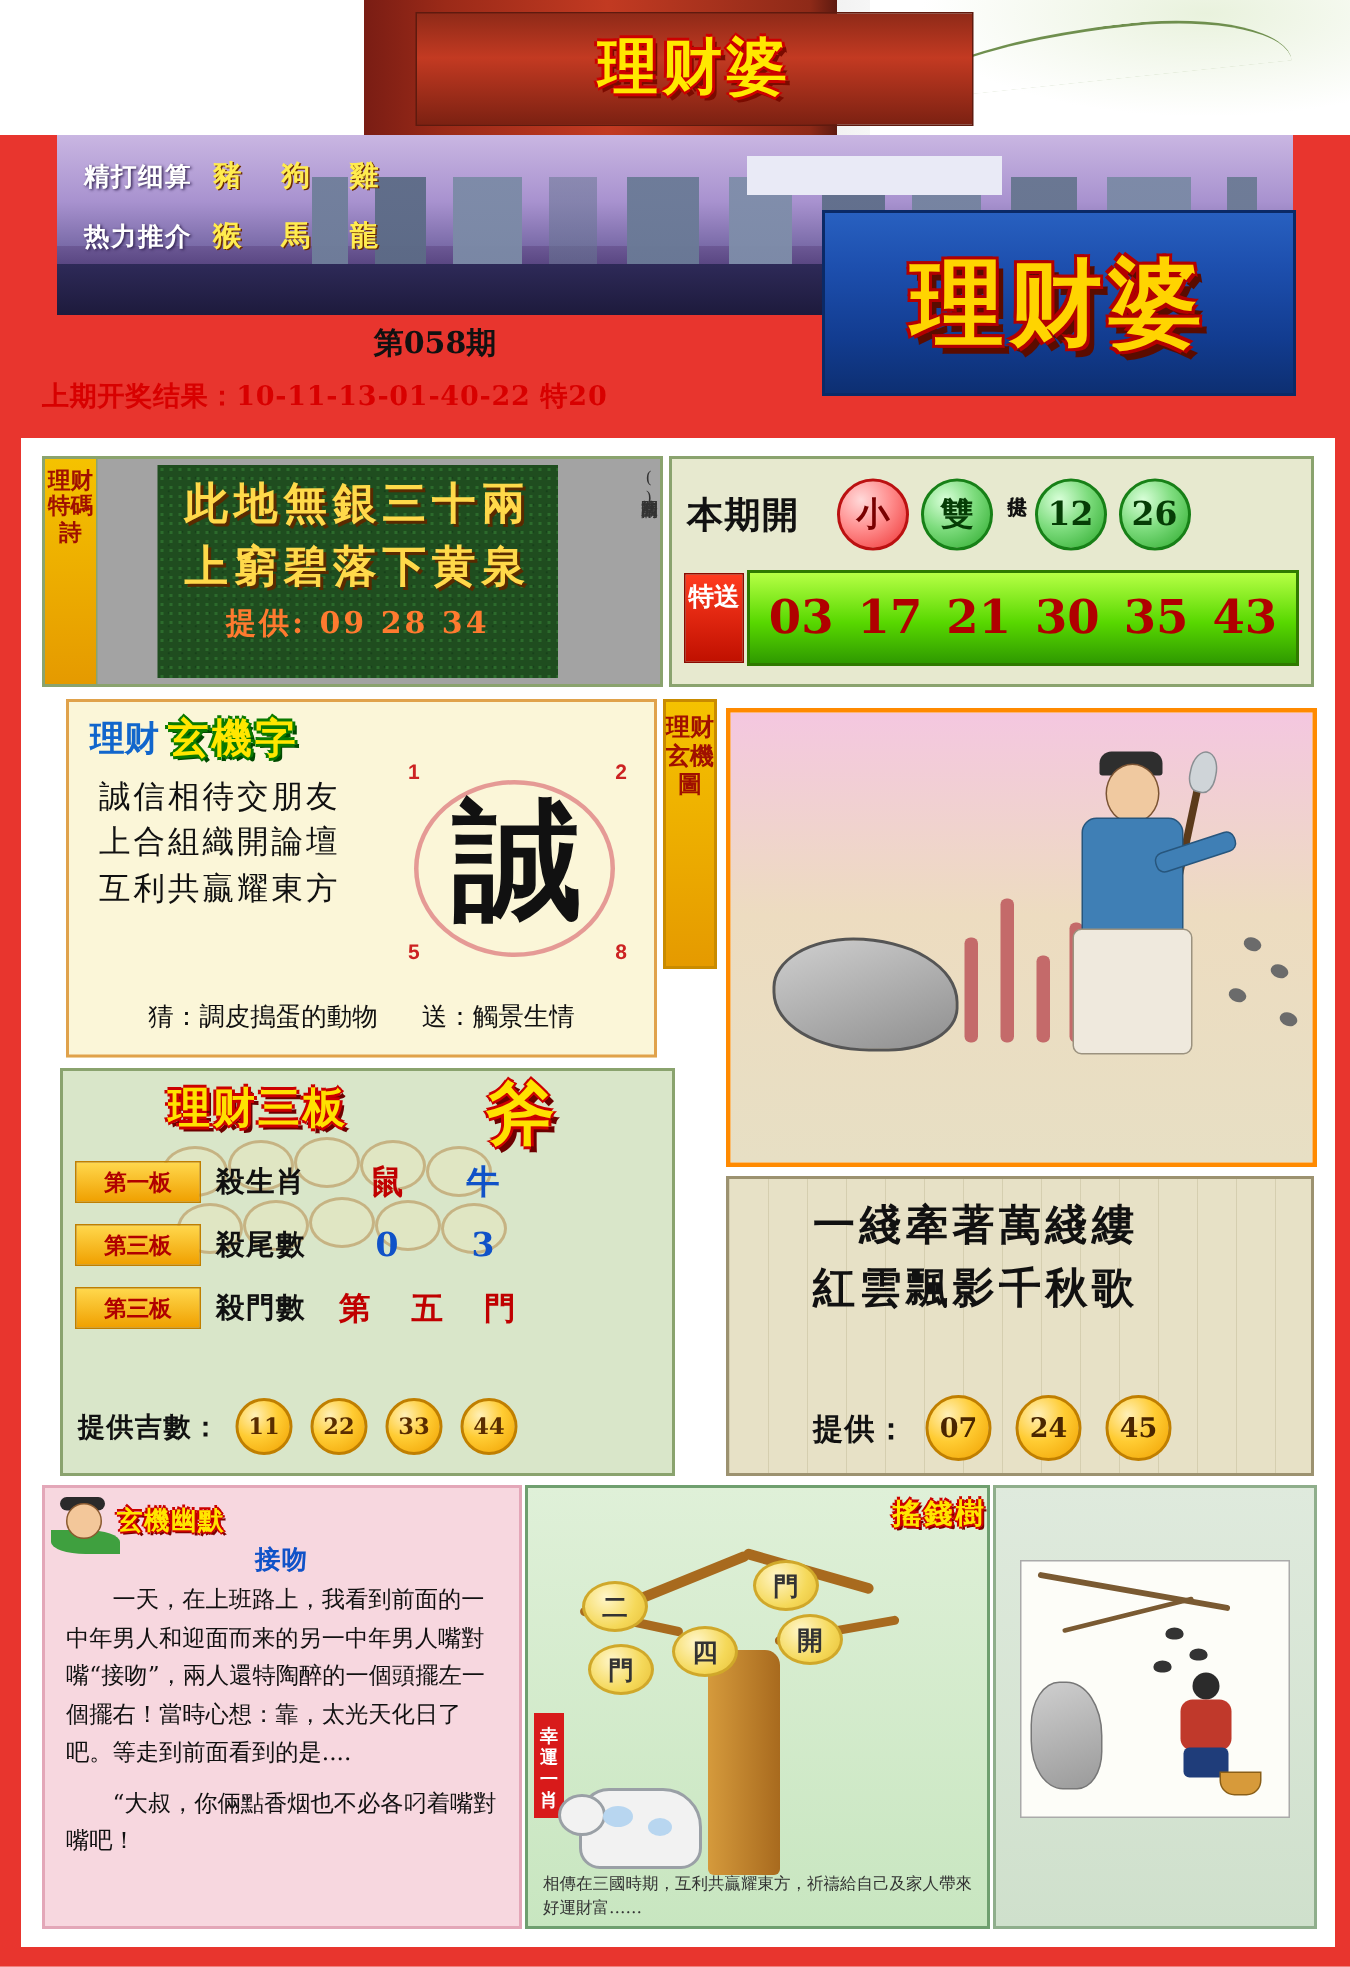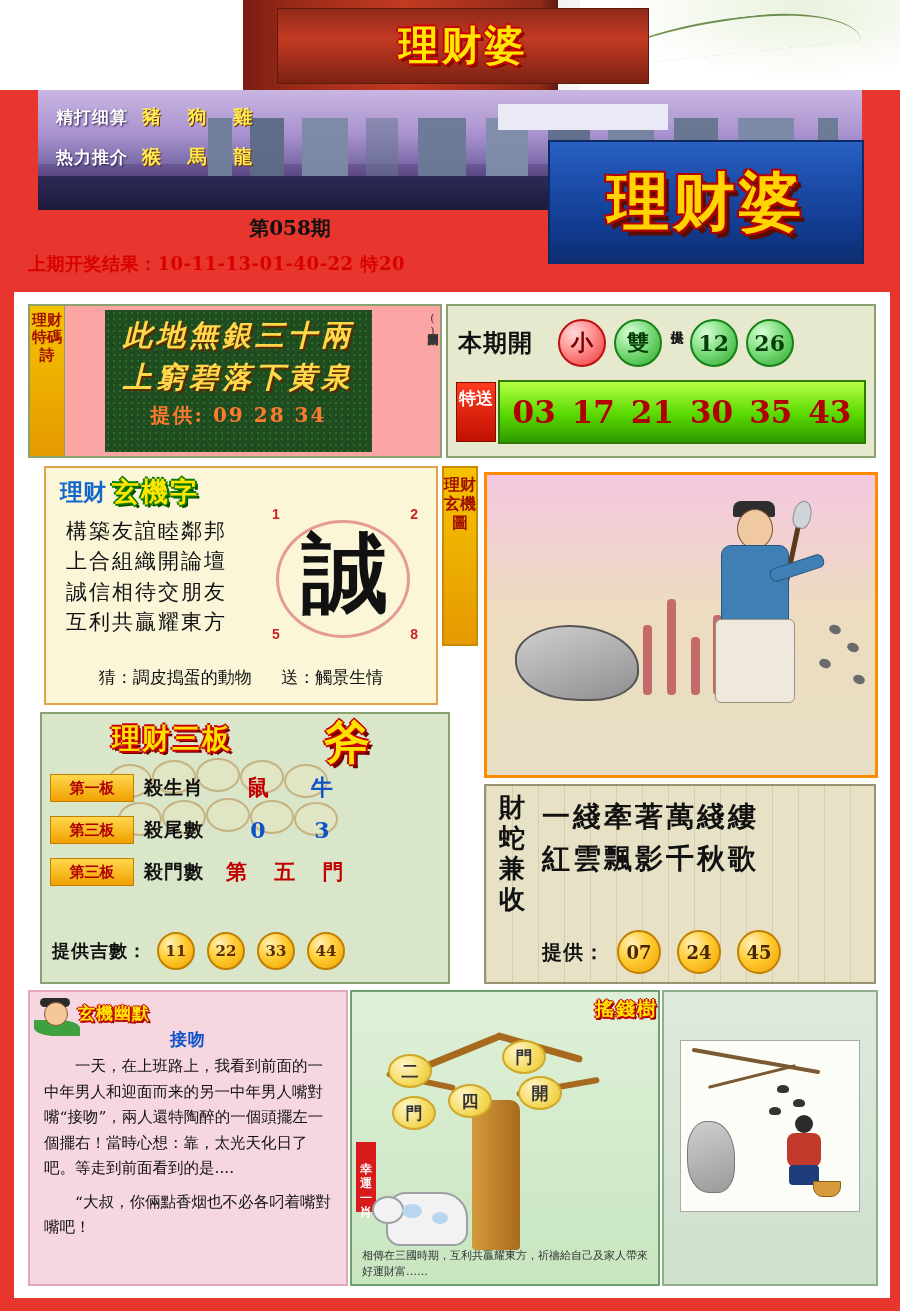--- a/index.html
+++ b/index.html
@@ -101,40 +101,39 @@
     letter-spacing:.5px;
   }
   
   .frame{
     position:absolute;left:14px;top:292px;width:872px;height:1002px;
     background:#fff;border:2px solid #fff;
   }
   
   .poem-wrap{
     position:absolute;left:12px;top:10px;width:410px;height:150px;
-    background:#fca5a5;border:2px solid #8aa36e;display:flex;gap:36px;
+    background:#a3a3a3;border:2px solid #8aa36e;display:flex;gap:36px;
   }
   .poem-sidelabel{
     width:34px;background:linear-gradient(180deg,#f5c200,#e59a00);
     color:#a01000;font-weight:bold;font-size:15px;text-align:center;
     font-family:"DejaVu Serif","Liberation Serif",serif;
     padding-top:6px;line-height:1.15;border-right:1px solid #8aa36e;
   }
   .poem-green{
     flex:1;margin:4px;background:#1f4d1f;
     background-image:radial-gradient(#2c6b2c 1px,transparent 1px),radial-gradient(#17401a 1px,transparent 1px);
     background-size:6px 6px,9px 9px;background-position:0 0,3px 4px;
     position:relative;
   }
   .poem-line{
     position:absolute;left:0;width:100%;text-align:center;
     font-family:"DejaVu Serif","Liberation Serif",serif;font-weight:bold;
     color:#ffd94a;font-size:29px;letter-spacing:4px;
     text-shadow:2px 2px 0 #5a2a00;
-    font-style:italic;
   }
   .poem-line.l1{top:6px;}
   .poem-line.l2{top:48px;}
   .poem-sub{
     position:absolute;left:0;top:92px;width:100%;text-align:center;
     font-family:"DejaVu Serif","Liberation Serif",serif;font-weight:bold;
     color:#ff7a2f;font-size:20px;letter-spacing:2px;
   }
   .poem-vert{
     width:24px;font-size:11px;color:#333;line-height:1.1;
@@ -411,21 +410,21 @@
   .cow{
     position:absolute;left:34px;bottom:38px;width:78px;height:50px;
     background:#f2f2f2;border:2px solid #9aa0a6;border-radius:20px 26px 14px 14px;
   }
   .cow:before{content:"";position:absolute;left:-16px;top:2px;width:28px;height:24px;background:#f2f2f2;border:2px solid #9aa0a6;border-radius:50%;}
   .cow-spot{position:absolute;background:#b8d6f0;border-radius:50%;}
   .tree-tag{
     position:absolute;left:4px;top:150px;width:20px;height:70px;
     background:#d81a1a;color:#fff;font-size:12px;font-weight:bold;
     font-family:"DejaVu Serif","Liberation Serif",serif;text-align:center;
-    line-height:1.2;padding-top:20px;box-sizing:border-box;
+    line-height:1.2;padding-top:8px;box-sizing:border-box;
   }
   .tree-foot{
     position:absolute;left:10px;bottom:4px;width:286px;
     font-family:"DejaVu Serif","Liberation Serif",serif;
     font-size:11px;line-height:1.45;color:#333;
   }
   .photo{
     position:absolute;left:646px;top:696px;width:212px;height:292px;
     background:linear-gradient(180deg,#dfeadd,#cfe0cc);
     border:2px solid #8fae8c;
@@ -513,23 +512,22 @@
         </div>
       </div>
     </div>
 
     <div class="xuanji">
       <div class="xuanji-head">
         <span class="t1">理财</span>
         <span class="t2">玄機字</span>
       </div>
       <div class="xuanji-poem">
-        <div>構築友誼睦鄰邦</div>
+        <div>誠信相待交朋友</div>
         <div>上合組織開論壇</div>
-        <div>誠信相待交朋友</div>
         <div>互利共贏耀東方</div>
       </div>
       <div class="bigchar-wrap">
         <div class="bigchar-circle"></div>
         <div class="bigchar">誠</div>
         <span class="cnum cn1">1</span>
         <span class="cnum cn2">2</span>
         <span class="cnum cn5">5</span>
         <span class="cnum cn8">8</span>
       </div>
@@ -601,21 +599,20 @@
       <div class="sb-lucky">
         <span class="lab">提供吉數：</span>
         <span class="ball-sm">11</span>
         <span class="ball-sm">22</span>
         <span class="ball-sm">33</span>
         <span class="ball-sm">44</span>
       </div>
     </div>
 
     <div class="caishe">
-      <div class="caishe-label">財蛇兼收</div>
       <div class="caishe-poem">
         <div>一綫牽著萬綫縷</div>
         <div>紅雲飄影千秋歌</div>
       </div>
       <div class="caishe-foot">
         <span class="lab">提供：</span>
         <span class="ball-md">07</span>
         <span class="ball-md">24</span>
         <span class="ball-md">45</span>
       </div>

